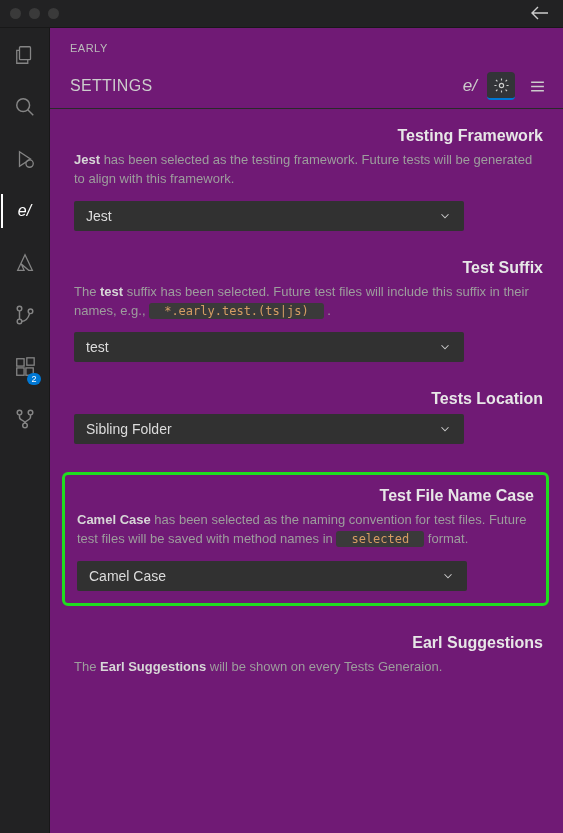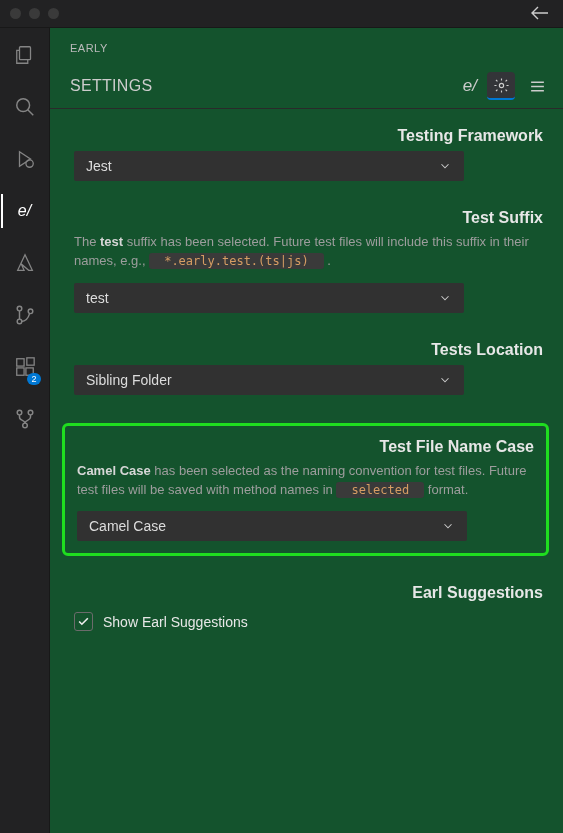--- a/index.html
+++ b/index.html
@@ -67,21 +67,21 @@
     color: #fff;
     font-size: 9px;
     border-radius: 8px;
     padding: 0 4px;
     line-height: 12px;
     min-width: 12px;
     text-align: center;
   }
   .panel {
     flex: 1;
-    background: #14532d;
+    background: #701a75;
     overflow-y: auto;
   }
   .panel-header {
     padding: 14px 20px 0 20px;
   }
   .panel-title {
     font-size: 11px;
     letter-spacing: 0.5px;
     color: #bbbbbb;
   }
@@ -272,20 +272,23 @@
               <path d="M3 6h18M3 12h18M3 18h18"></path>
             </svg>
         </div>
       </div>
     </div>
 
     <div class="content">
 
       <div class="section">
         <div class="section-title">Testing Framework</div>
+        <div class="section-desc">
+          <b>Jest</b><span> has been selected as the testing framework. Future tests will be generated to align with this framework.</span>
+        </div>
         <div class="select">
           <span>Jest</span>
           <span class="chev">
             <svg width="14" height="14" viewBox="0 0 24 24" fill="none" stroke="currentColor" stroke-width="1.8">
                 <path d="M6 9l6 6 6-6"></path>
               </svg>
           </span>
         </div>
       </div>
 
@@ -326,24 +329,19 @@
           <span class="chev">
             <svg width="14" height="14" viewBox="0 0 24 24" fill="none" stroke="currentColor" stroke-width="1.8">
                 <path d="M6 9l6 6 6-6"></path>
               </svg>
           </span>
         </div>
       </div>
 
       <div class="section">
         <div class="section-title">Earl Suggestions</div>
-        <div class="checkbox-row">
-          <div class="checkbox">
-            <svg width="13" height="13" viewBox="0 0 24 24" fill="none" stroke="currentColor" stroke-width="3">
-                <path d="M4 12l5 5L20 6"></path>
-              </svg>
-          </div>
-          <span class="checkbox-label">Show Earl Suggestions</span>
+        <div class="section-desc">
+          <span>The </span><b>Earl Suggestions</b><span> will be shown on every Tests Generaion.</span>
         </div>
       </div>
     </div>
   </div>
 </div>
 
 </body></html>

